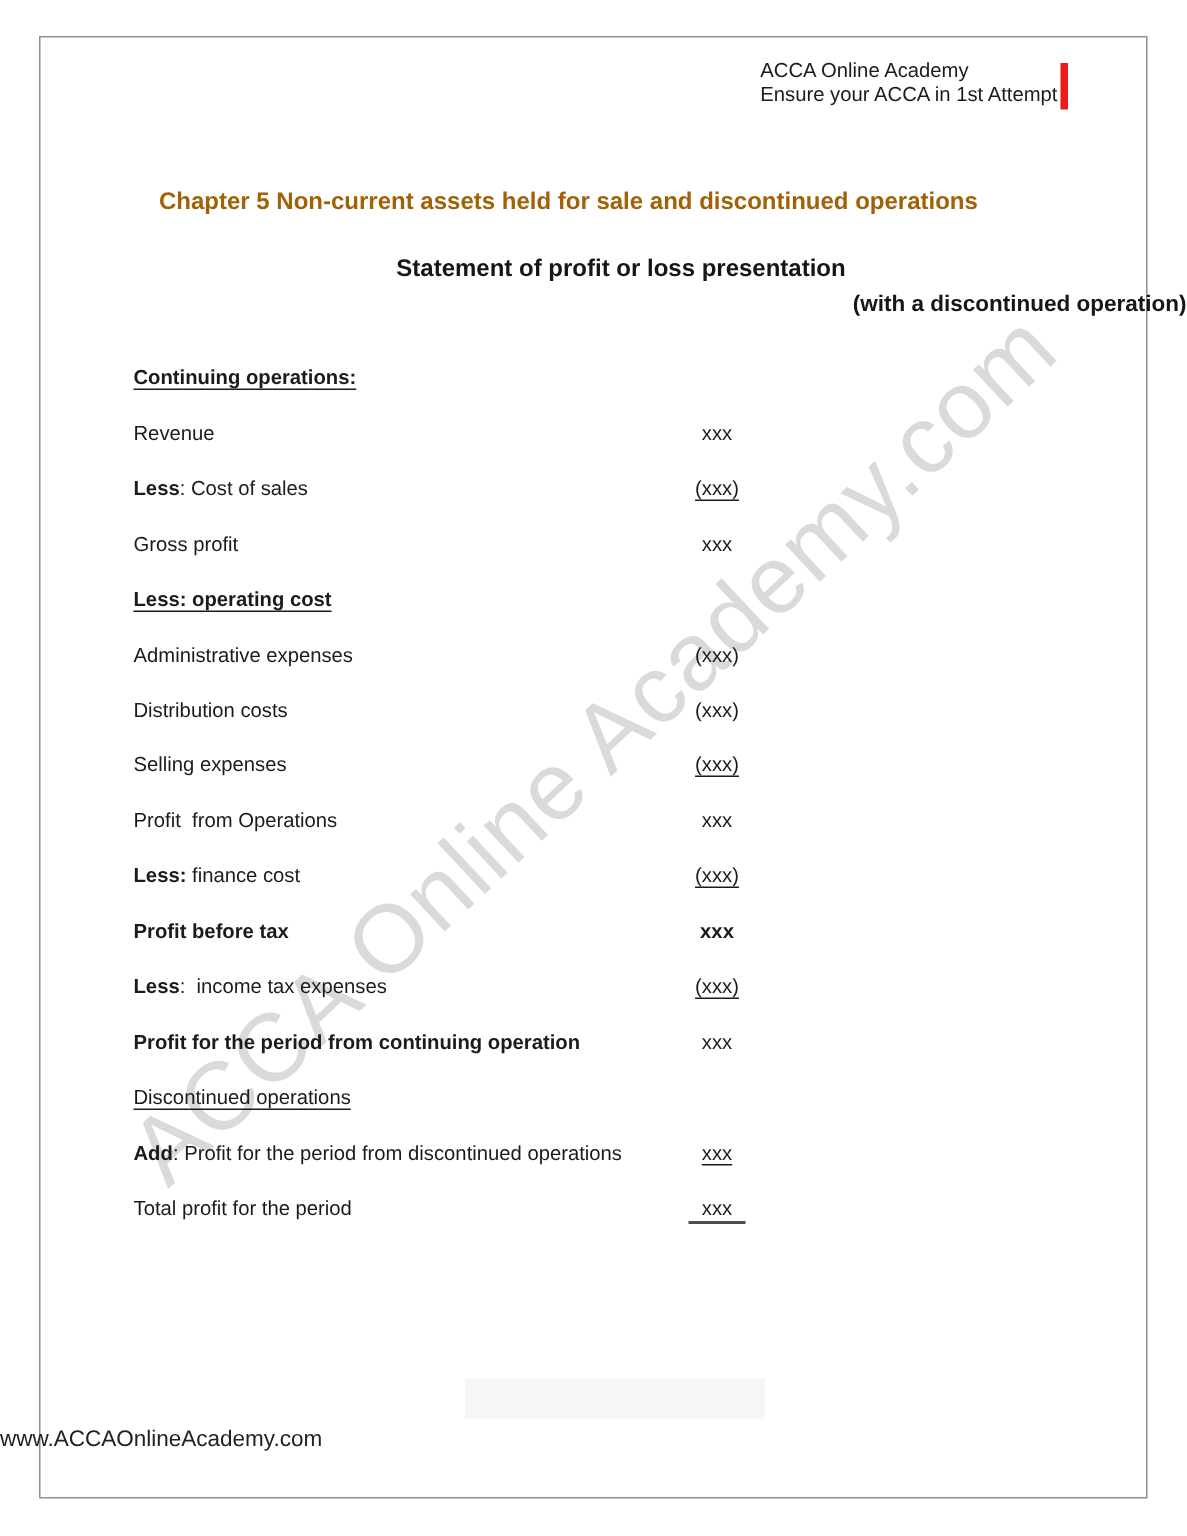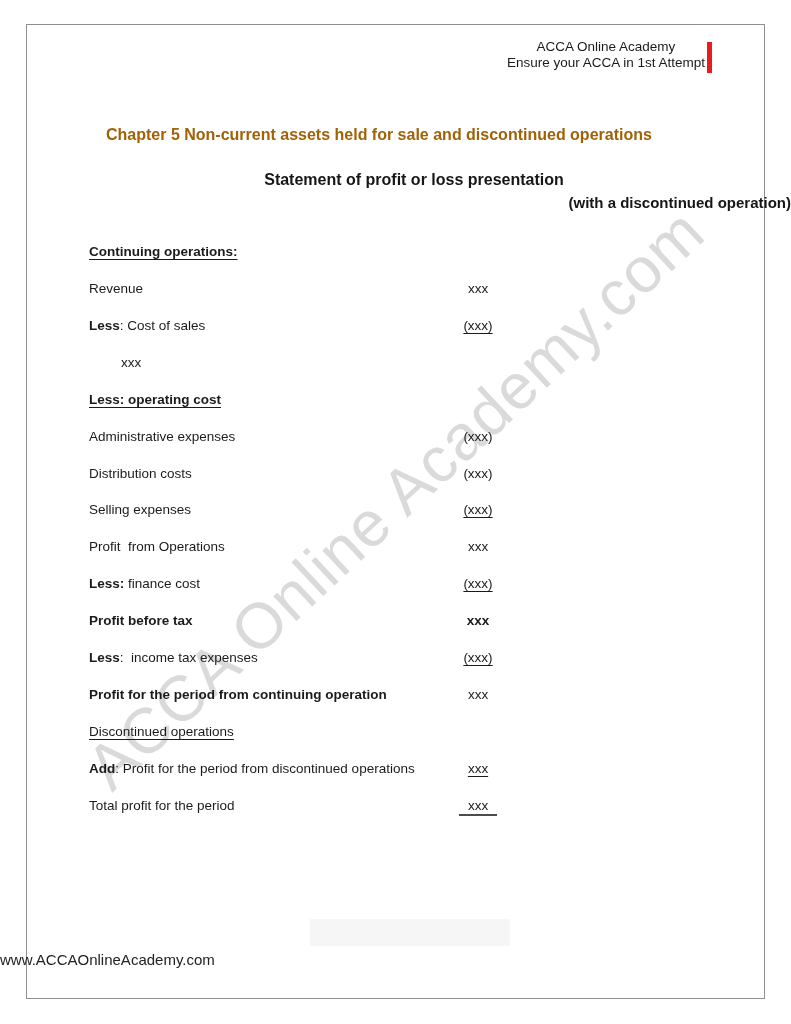--- a/index.html
+++ b/index.html
@@ -23,21 +23,21 @@
     text-align:center; white-space:nowrap;
     font-size:64px; letter-spacing:1px;
     color:#a8a8a8; opacity:0.42;
     transform:rotate(-43deg);
     z-index:0;
     pointer-events:none;
   }
   .content { position:absolute; left:0; top:0; width:791px; height:1024px; z-index:1; }
   .brand {
     position:absolute; top:39px; right:86px;
-    text-align:center; font-size:13.5px; line-height:15.5px; color:#1b1b1b;
+    text-align:left; font-size:13.5px; line-height:15.5px; color:#1b1b1b;
   }
   .red-bar {
     position:absolute; top:42px; left:707px;
     width:5px; height:31px;
     background:#ec1b1b;
   }
   .chapter {
     position:absolute; left:94px; top:114px;
     font-size:16px; font-weight:700; color:#a16207;
     margin:12px;
@@ -101,20 +101,21 @@
       <span class="lbl"><b class="pre"></b><span>Revenue</span></span>
       <span class="val"><span class="v">xxx</span></span>
     </div>
 
     <div class="row v-ul">
       <span class="lbl"><b class="pre">Less</b><span>: Cost of sales</span></span>
       <span class="val"><span class="v">(xxx)</span></span>
     </div>
 
     <div class="row">
+      <span class="lbl"><b class="pre"></b><span>Gross profit</span></span>
       <span class="val"><span class="v">xxx</span></span>
     </div>
 
     <div class="row sec">
       <span class="lbl"><b class="pre">Less: operating cost</b><span></span></span>
       <span class="val"><span class="v"></span></span>
     </div>
 
     <div class="row">
       <span class="lbl"><b class="pre"></b><span>Administrative expenses</span></span>

